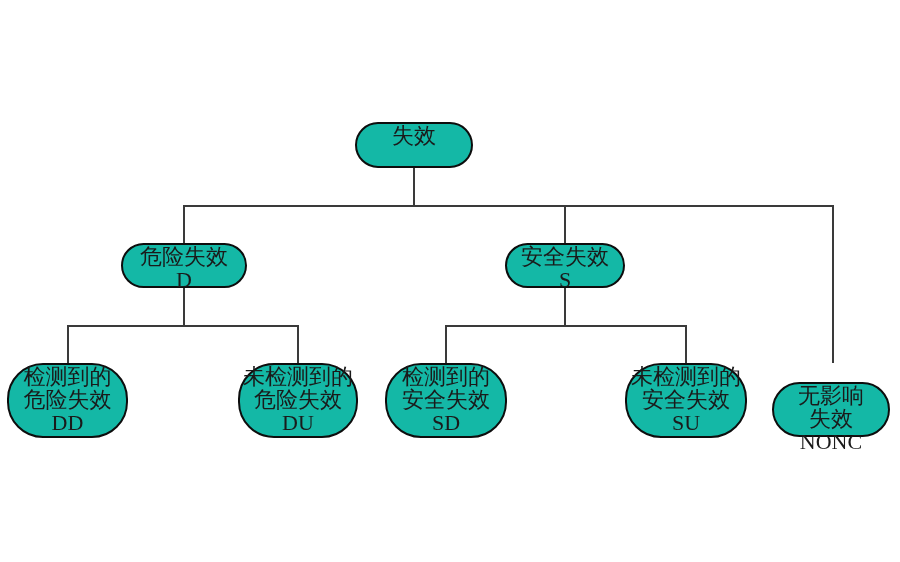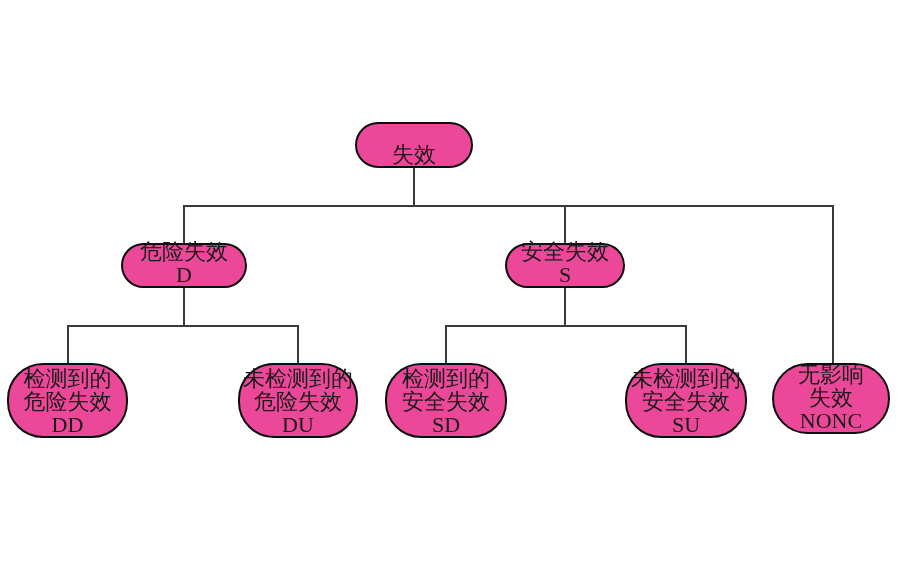--- a/index.html
+++ b/index.html
@@ -11,26 +11,26 @@
     position: relative;
     width: 900px;
     height: 562px;
     background: #ffffff;
     overflow: hidden;
     font-family: "Liberation Serif", "DejaVu Serif", serif;
   }
   .node {
     position: absolute;
     box-sizing: border-box;
-    background: #ec4899;
+    background: #14b8a6;
     border: 2.5px solid #0d0d0d;
     display: flex;
     flex-direction: column;
     align-items: center;
-    justify-content: flex-end;
+    justify-content: flex-start;
     z-index: 2;
   }
   .node-line {
     font-size: 22px;
     line-height: 23px;
     color: #1a1a1a;
     text-align: center;
     white-space: nowrap;
   }
   .edge {
@@ -80,18 +80,18 @@
     <div class="node" style="left: 385px; top: 363px; width: 122px; height: 75px; border-radius: 36px;">
       <div class="node-line">检测到的</div>
       <div class="node-line">安全失效</div>
       <div class="node-line">SD</div>
     </div>
     <div class="node" style="left: 625px; top: 363px; width: 122px; height: 75px; border-radius: 36px;">
       <div class="node-line">未检测到的</div>
       <div class="node-line">安全失效</div>
       <div class="node-line">SU</div>
     </div>
-    <div class="node" style="left: 772px; top: 363px; width: 118px; height: 71px; border-radius: 36px;">
+    <div class="node" style="left: 772px; top: 382px; width: 118px; height: 55px; border-radius: 36px;">
       <div class="node-line">无影响</div>
       <div class="node-line">失效</div>
       <div class="node-line">NONC</div>
     </div>
   </div>
 
 </body></html>

